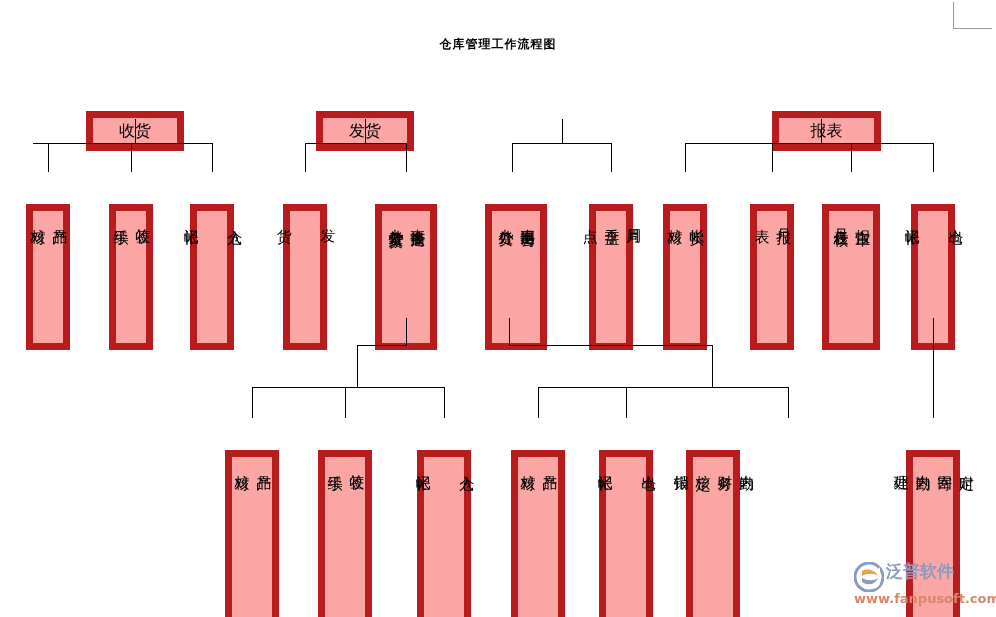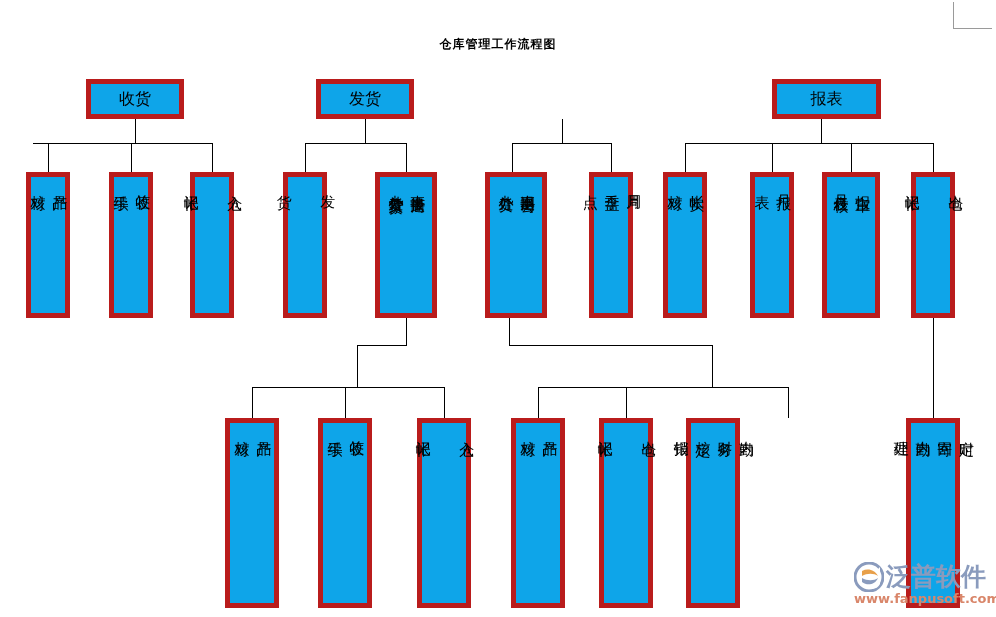--- a/index.html
+++ b/index.html
@@ -28,23 +28,24 @@
     font-size:12px;
     font-weight:bold;
     color:#000;
     letter-spacing:1px;
     font-family:"DejaVu Sans","Liberation Sans",sans-serif;
   }
 
   
   .box{
     position:absolute;
-    border:5px solid #b91c1c;
-    background:#0ea5e9;
+    border:7px solid #b91c1c;
+    background:#fca5a5;
     box-sizing:border-box;
+    margin-top:32px;
   }
   .box .txt{
     position:absolute;
     left:0;right:0;
     text-align:center;
     font-size:15px;
     line-height:1.12;
     color:#000;
     white-space:pre-line;
   }
@@ -88,21 +89,21 @@
     position:absolute;
     left:852px;top:556px;
     width:144px;height:58px;
     pointer-events:none;
   }
   .wm-logo{
     position:absolute;left:2px;top:6px;width:30px;height:30px;
   }
   .wm-text{
     position:absolute;left:34px;top:4px;
-    font-size:25px;font-weight:bold;color:#8a9bbd;
+    font-size:17px;font-weight:bold;color:#8a9bbd;
     letter-spacing:0px;
     font-family:"DejaVu Sans","Liberation Sans",sans-serif;
     white-space:nowrap;
   }
   .wm-url{
     position:absolute;left:2px;top:35px;
     font-size:13px;color:#d9866a;font-weight:bold;
     font-family:"DejaVu Sans","Liberation Sans",sans-serif;
     white-space:nowrap;
   }

